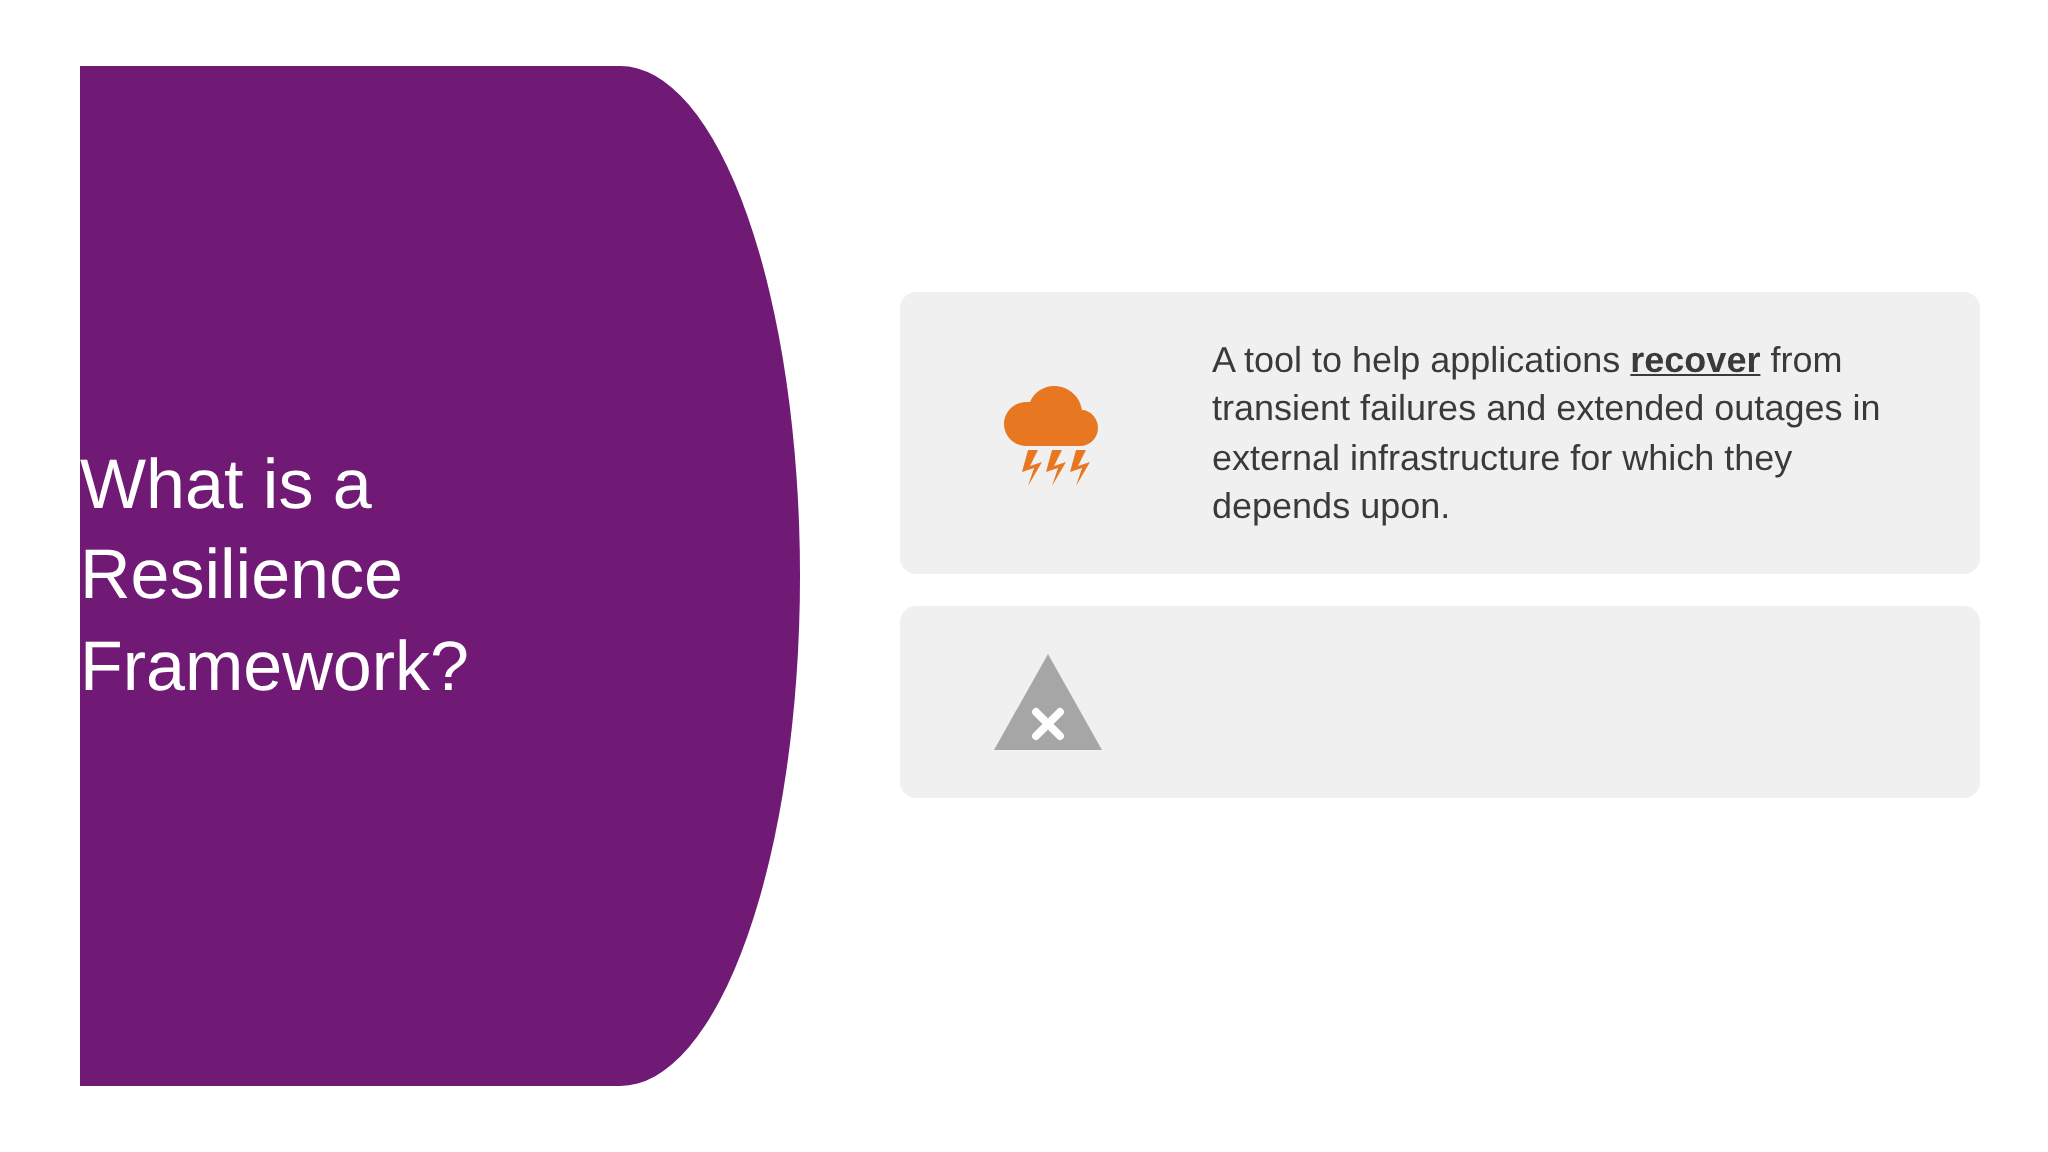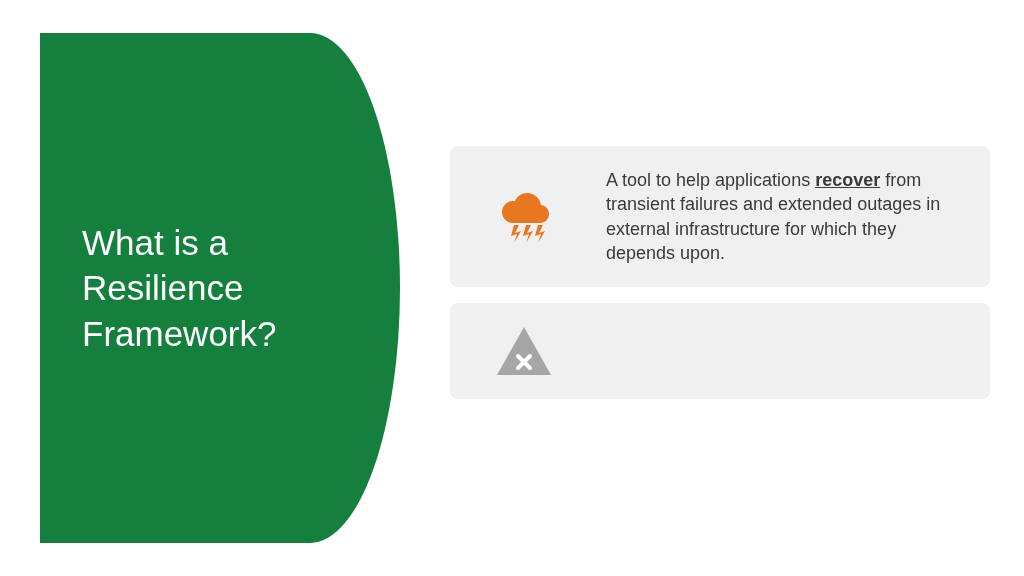--- a/index.html
+++ b/index.html
@@ -10,26 +10,25 @@
   font-family: "Segoe UI Light", "Segoe UI", -apple-system, "Helvetica Neue", Arial, sans-serif;
   overflow: hidden;
   position: relative;
 }
 .left-panel {
   position: absolute;
   left: 40px;
   top: 33px;
   width: 360px;
   height: 510px;
-  background: #15803d;
+  background: #701a75;
   border-top-right-radius: 50% 100%;
   border-bottom-right-radius: 50% 100%;
   display: flex;
   align-items: center;
-  padding-left: 42px;
   padding-right: 90px;
 }
 .title {
   color: #ffffff;
   font-size: 35px;
   font-weight: 300;
   line-height: 1.3;
 }
 .right-panel {
   position: absolute;

